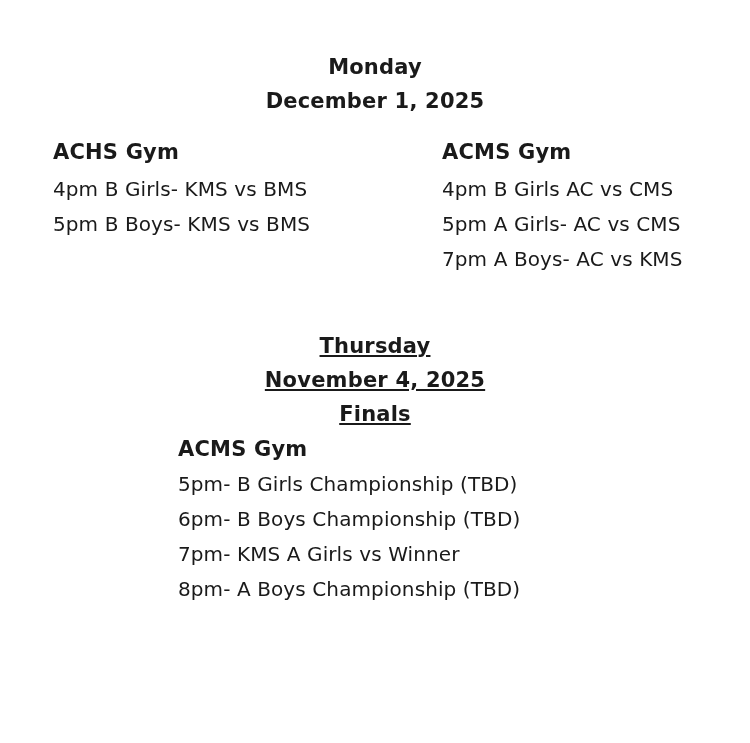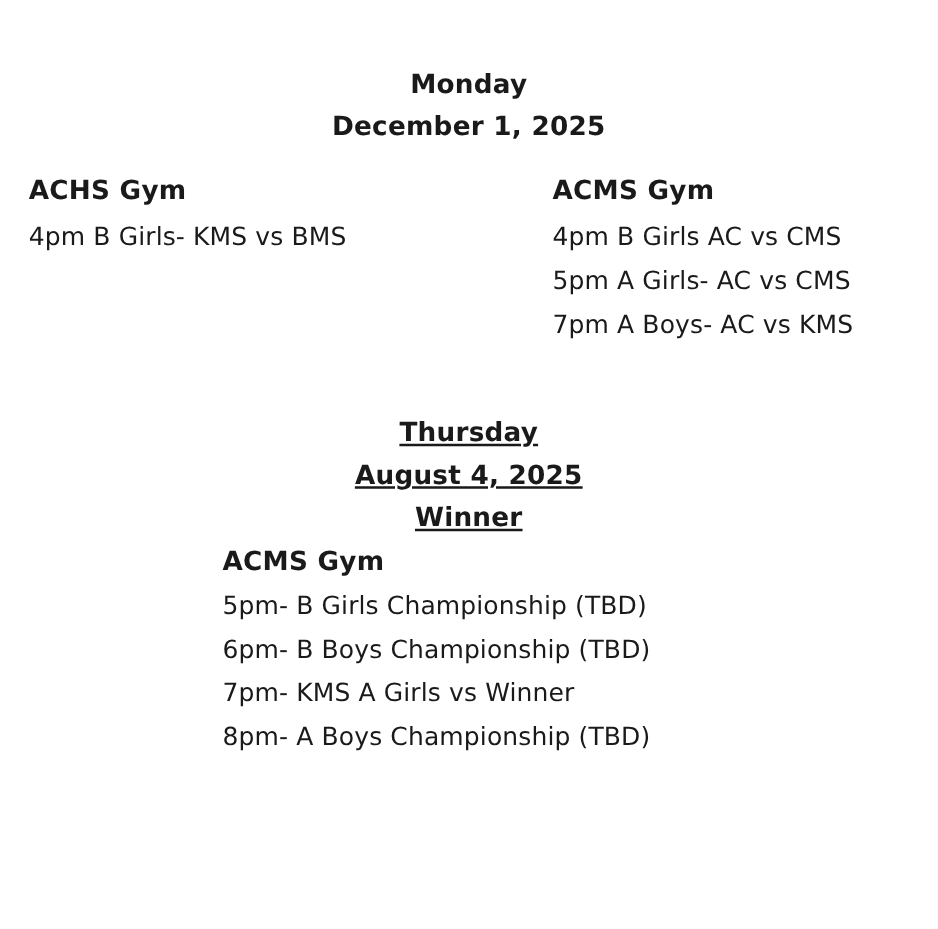--- a/index.html
+++ b/index.html
@@ -43,21 +43,21 @@
     line-height: 34px;
     letter-spacing: 0.2px;
   }
 
   .columns {
     display: flex;
     margin-top: 16px;
   }
   .col-left {
     width: 370px;
-    padding-left: 23px;
+    padding-left: 53px;
     box-sizing: border-box;
   }
   .col-right {
     width: 380px;
     padding-left: 72px;
     box-sizing: border-box;
   }
   .venue {
     font-size: 21px;
     font-weight: bold;
@@ -91,35 +91,36 @@
   <div class="section-one">
     <div class="section-one-header">
       <div class="day-line">Monday</div>
       <div class="date-line">December 1, 2025</div>
     </div>
 
     <div class="columns">
       <div class="col-left">
         <div class="venue">ACHS Gym</div>
         <div class="game">4pm B Girls- KMS vs BMS</div>
+        <div class="game">5pm B Boys- KMS vs BMS</div>
       </div>
       <div class="col-right">
         <div class="venue">ACMS Gym</div>
         <div class="game">4pm B Girls AC vs CMS</div>
         <div class="game">5pm A Girls- AC vs CMS</div>
         <div class="game">7pm A Boys- AC vs KMS</div>
       </div>
     </div>
   </div>
 
   <div class="section-two">
     <div class="section-one-header" style="padding-top:0;text-decoration:underline;">
       <div class="day-line">Thursday</div>
-      <div class="date-line">August 4, 2025</div>
-      <div class="finals-line">Winner</div>
+      <div class="date-line">November 4, 2025</div>
+      <div class="finals-line">Finals</div>
     </div>
 
     <div class="finals-block">
       <div class="venue">ACMS Gym</div>
       <div class="game">5pm- B Girls Championship (TBD)</div>
       <div class="game">6pm- B Boys Championship (TBD)</div>
       <div class="game">7pm- KMS A Girls vs Winner</div>
       <div class="game">8pm- A Boys Championship (TBD)</div>
     </div>
   </div>

